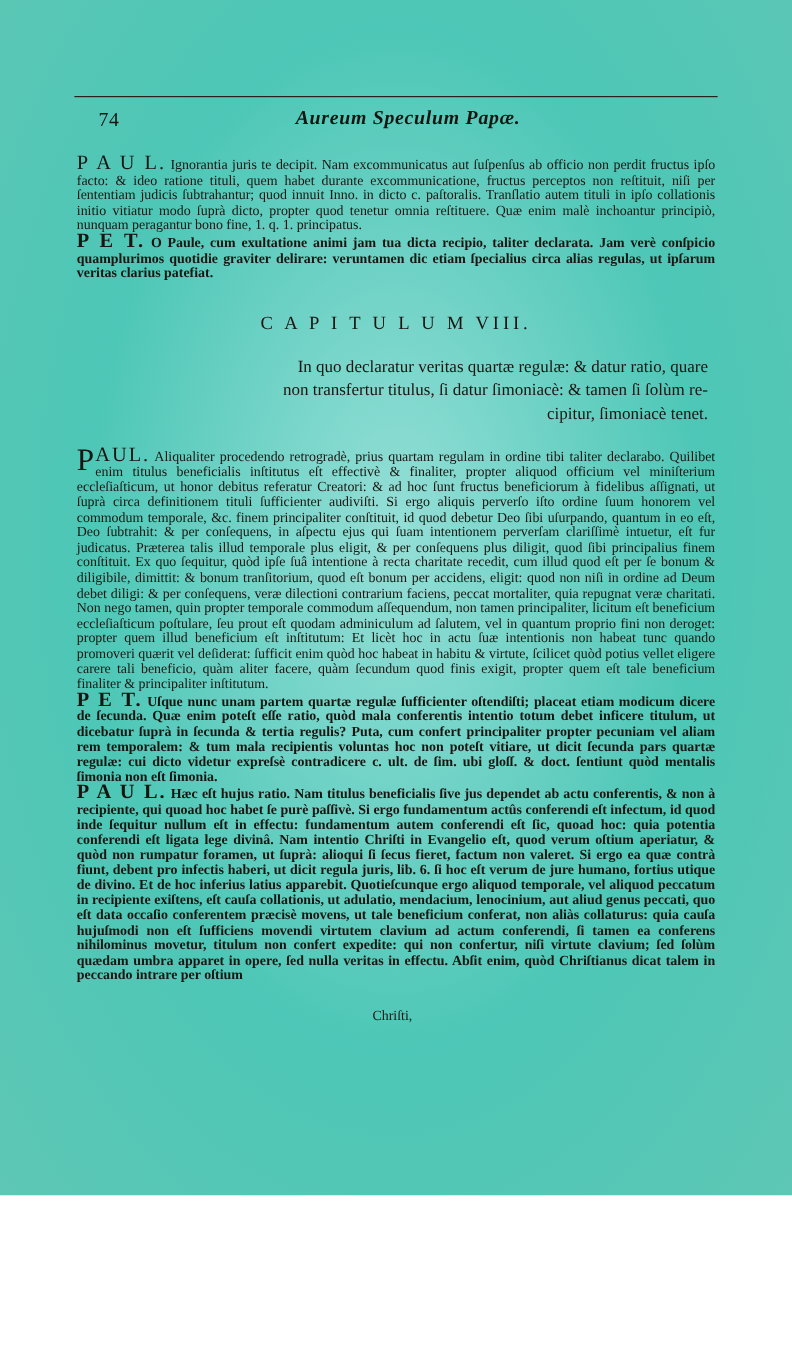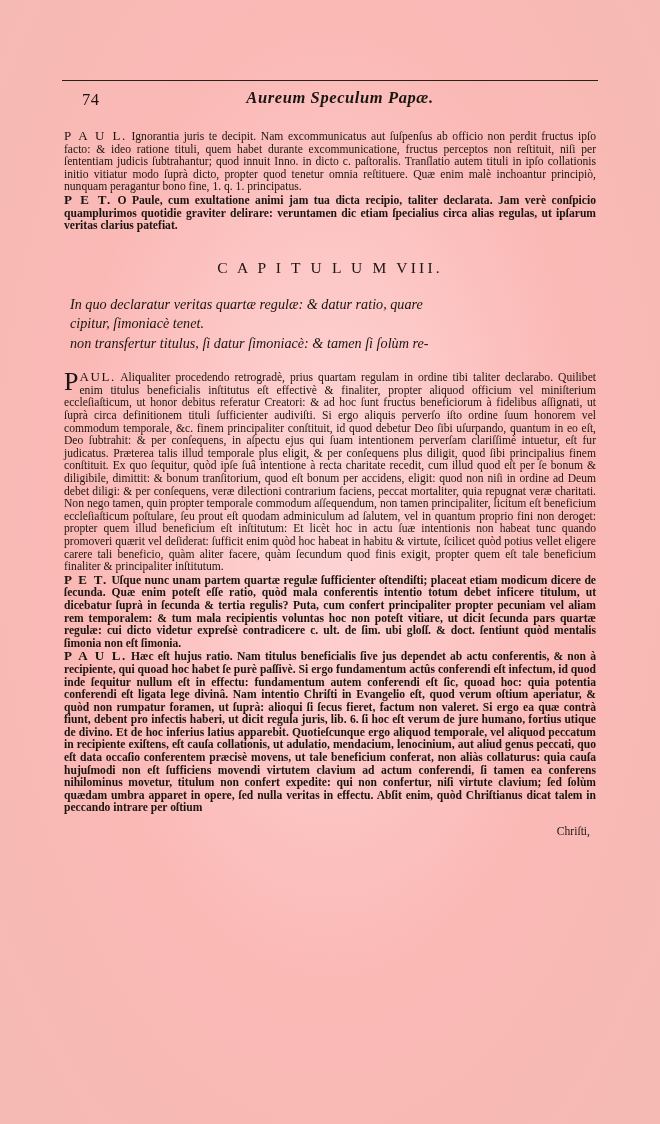--- a/index.html
+++ b/index.html
@@ -9,22 +9,22 @@
   }
   body {
     width: 660px;
     height: 1124px;
     font-family: "Liberation Serif", serif;
     color: #1a1510;
   }
   .page {
     position: relative;
     width: 660px;
-    height: 1124px;
-    background: #fca5a5;
+    height: 996px;
+    background: #14b8a6;
     overflow: hidden;
   }
   
   .page:before {
     content: "";
     position: absolute;
     inset: 0;
     background:
       radial-gradient(ellipse at 50% 45%, rgba(255,255,255,0.55) 0%, rgba(247,243,232,0.25) 55%, rgba(232,226,209,0.35) 100%);
     pointer-events: none;
@@ -78,56 +78,55 @@
   }
   p.para + p.para {
     margin-top: 0;
     font-weight: bold;
   }
   .indent {
     text-indent: 24px;
   }
   .speaker {
     letter-spacing: 1.6px;
-    font-size: 13px;
+    font-size: 17px;
   }
   .chapter-head {
     margin-top: 26px;
     text-align: center;
     font-size: 15.5px;
     letter-spacing: 3.2px;
     margin-bottom: 18px;
   }
   .chapter-summary {
     font-size: 14.2px;
     line-height: 19.5px;
-    text-align: left;
+    text-align: right;
     margin: 0 6px 18px 6px;
-    font-style: italic;
   }
   .chapter-summary .l {
     display: block;
   }
   .dropcap-block {
     position: relative;
   }
   .dropcap {
     float: left;
     font-size: 26px;
     line-height: 20px;
     padding: 1px 1px 0 0;
     margin-right: 0px;
   }
   .tight {
     line-height: 12.55px;
   }
   .catchword {
-    text-align: right;
+    text-align: center;
     font-size: 11.6px;
-    margin-top: 10px;
+    margin-top: 20px;
     padding-right: 6px;
   }
 </style>
 </head>
 <body>
 
 <div class="page">
 
   <div class="header-rule"></div>
 
@@ -139,22 +138,22 @@
   <div class="body-block">
 
     <p class="para indent"><span class="speaker">P A U L.</span><span> Ignorantia juris te decipit. Nam excommunicatus aut ſuſpenſus ab officio non perdit fructus ipſo facto: &amp; ideo ratione tituli, quem habet durante excommunicatione, fructus perceptos non reſtituit, niſi per ſententiam judicis ſubtrahantur; quod innuit Inno. in dicto c. paſtoralis. Tranſlatio autem tituli in ipſo collationis initio vitiatur modo ſuprà dicto, propter quod tenetur omnia reſtituere. Quæ enim malè inchoantur principiò, nunquam peragantur bono fine, 1. q. 1. principatus.</span></p>
 
     <p class="para indent"><span class="speaker">P E T.</span><span> O Paule, cum exultatione animi jam tua dicta recipio, taliter declarata. Jam verè conſpicio quamplurimos quotidie graviter delirare: veruntamen dic etiam ſpecialius circa alias regulas, ut ipſarum veritas clarius patefiat.</span></p>
 
     <div class="chapter-head">C A P I T U L U M   VIII.</div>
 
     <div class="chapter-summary">
       <span class="l">In quo declaratur veritas quartæ regulæ: &amp; datur ratio, quare</span>
+      <span class="l">non transfertur titulus, ſi datur ſimoniacè: &amp; tamen ſi ſolùm re-</span>
       <span class="l">cipitur, ſimoniacè tenet.</span>
-      <span class="l">non transfertur titulus, ſi datur ſimoniacè: &amp; tamen ſi ſolùm re-</span>
     </div>
 
     <p class="para dropcap-block tight"><span class="dropcap">P</span><span class="speaker">AUL.</span><span> Aliqualiter procedendo retrogradè, prius quartam regulam in ordine tibi taliter declarabo. Quilibet enim titulus beneficialis inſtitutus eſt effectivè &amp; finaliter, propter aliquod officium vel miniſterium eccleſiaſticum, ut honor debitus referatur Creatori: &amp; ad hoc ſunt fructus beneficiorum à fidelibus aſſignati, ut ſuprà circa definitionem tituli ſufficienter audiviſti. Si ergo aliquis perverſo iſto ordine ſuum honorem vel commodum temporale, &amp;c. finem principaliter conſtituit, id quod debetur Deo ſibi uſurpando, quantum in eo eſt, Deo ſubtrahit: &amp; per conſequens, in aſpectu ejus qui ſuam intentionem perverſam clariſſimè intuetur, eſt fur judicatus. Præterea talis illud temporale plus eligit, &amp; per conſequens plus diligit, quod ſibi principalius finem conſtituit. Ex quo ſequitur, quòd ipſe ſuâ intentione à recta charitate recedit, cum illud quod eſt per ſe bonum &amp; diligibile, dimittit: &amp; bonum tranſitorium, quod eſt bonum per accidens, eligit: quod non niſi in ordine ad Deum debet diligi: &amp; per conſequens, veræ dilectioni contrarium faciens, peccat mortaliter, quia repugnat veræ charitati. Non nego tamen, quin propter temporale commodum aſſequendum, non tamen principaliter, licitum eſt beneficium eccleſiaſticum poſtulare, ſeu prout eſt quodam adminiculum ad ſalutem, vel in quantum proprio fini non deroget: propter quem illud beneficium eſt inſtitutum: Et licèt hoc in actu ſuæ intentionis non habeat tunc quando promoveri quærit vel deſiderat: ſufficit enim quòd hoc habeat in habitu &amp; virtute, ſcilicet quòd potius vellet eligere carere tali beneficio, quàm aliter facere, quàm ſecundum quod finis exigit, propter quem eſt tale beneficium finaliter &amp; principaliter inſtitutum.</span></p>
 
     <p class="para indent tight"><span class="speaker">P E T.</span><span> Uſque nunc unam partem quartæ regulæ ſufficienter oſtendiſti; placeat etiam modicum dicere de ſecunda. Quæ enim poteſt eſſe ratio, quòd mala conferentis intentio totum debet inficere titulum, ut dicebatur ſuprà in ſecunda &amp; tertia regulis? Puta, cum confert principaliter propter pecuniam vel aliam rem temporalem: &amp; tum mala recipientis voluntas hoc non poteſt vitiare, ut dicit ſecunda pars quartæ regulæ: cui dicto videtur expreſsè contradicere c. ult. de ſim. ubi gloſſ. &amp; doct. ſentiunt quòd mentalis ſimonia non eſt ſimonia.</span></p>
 
     <p class="para indent tight"><span class="speaker">P A U L.</span><span> Hæc eſt hujus ratio. Nam titulus beneficialis ſive jus dependet ab actu conferentis, &amp; non à recipiente, qui quoad hoc habet ſe purè paſſivè. Si ergo fundamentum actûs conferendi eſt infectum, id quod inde ſequitur nullum eſt in effectu: fundamentum autem conferendi eſt ſic, quoad hoc: quia potentia conferendi eſt ligata lege divinâ. Nam intentio Chriſti in Evangelio eſt, quod verum oſtium aperiatur, &amp; quòd non rumpatur foramen, ut ſuprà: alioqui ſi ſecus fieret, factum non valeret. Si ergo ea quæ contrà fiunt, debent pro infectis haberi, ut dicit regula juris, lib. 6. ſi hoc eſt verum de jure humano, fortius utique de divino. Et de hoc inferius latius apparebit. Quotieſcunque ergo aliquod temporale, vel aliquod peccatum in recipiente exiſtens, eſt cauſa collationis, ut adulatio, mendacium, lenocinium, aut aliud genus peccati, quo eſt data occaſio conferentem præcisè movens, ut tale beneficium conferat, non aliàs collaturus: quia cauſa hujuſmodi non eſt ſufficiens movendi virtutem clavium ad actum conferendi, ſi tamen ea conferens nihilominus movetur, titulum non confert expedite: qui non confertur, niſi virtute clavium; ſed ſolùm quædam umbra apparet in opere, ſed nulla veritas in effectu. Abſit enim, quòd Chriſtianus dicat talem in peccando intrare per oſtium</span></p>
 
     <div class="catchword">Chriſti,</div>
 

